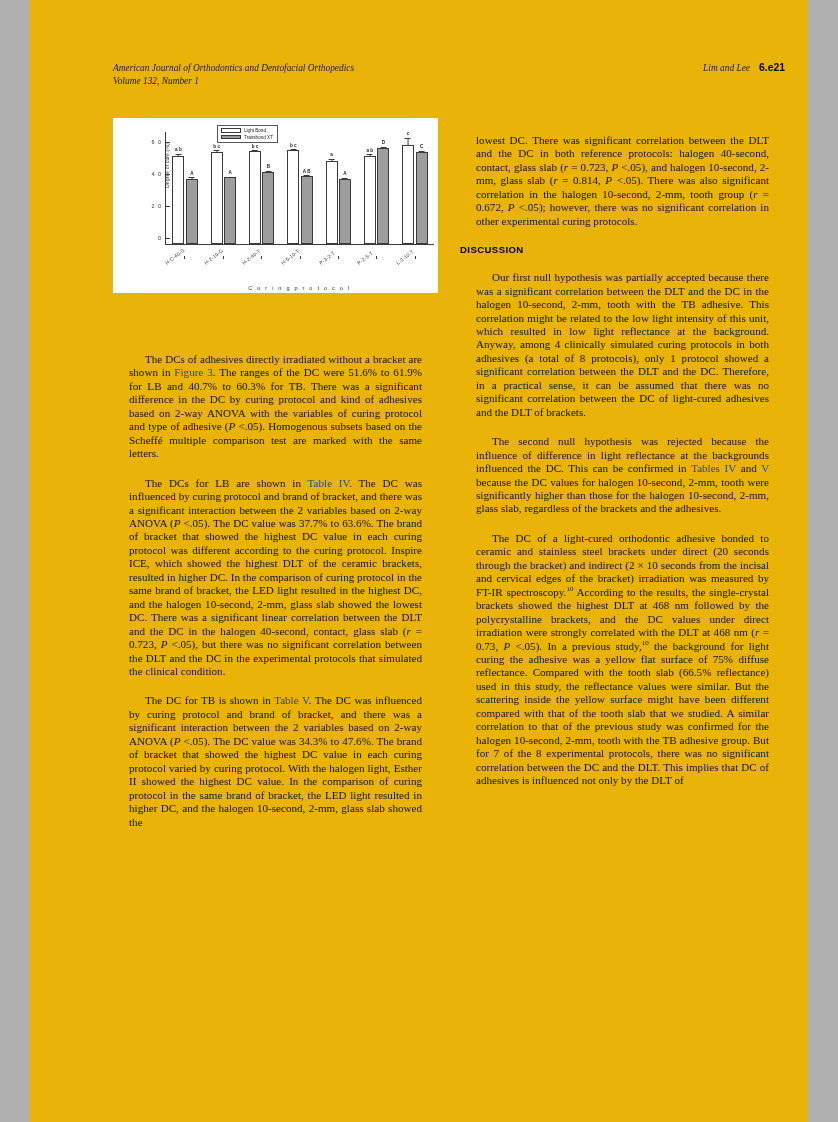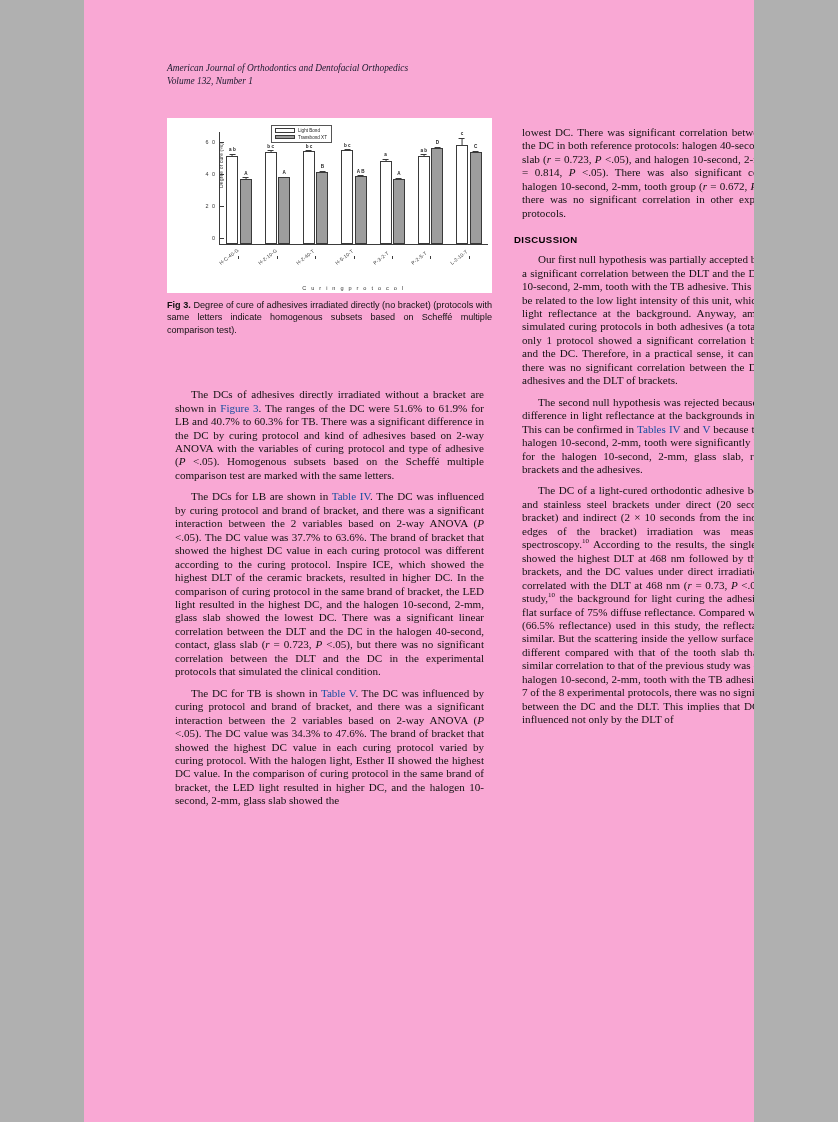--- a/index.html
+++ b/index.html
@@ -1,18 +1,18 @@
 <!DOCTYPE html>
 <html><head>
 <meta charset="utf-8">
 <style>
   html,body{margin:0;padding:0;background:#b0b0b0;}
   body{font-family:"Liberation Serif",serif;}
   .page{
-    width:670px;height:1122px;background:#f9a8d4;position:relative;
+    width:778px;height:1122px;background:#eab308;position:relative;
     margin:0 auto;overflow:hidden;box-sizing:border-box;padding-left:32px;
   }
   
   .runhead{
     position:absolute;left:83px;top:62px;width:672px;
     display:flex;justify-content:space-between;align-items:flex-start;
   }
   .runhead-left{font-style:italic;font-size:9.4px;line-height:12.6px;color:#1a1a2e;}
   .runhead-right{display:flex;align-items:baseline;gap:9px;}
   .runhead-authors{font-style:italic;font-size:9.4px;color:#1a1a2e;}
@@ -87,21 +87,21 @@
   .legend-text{font-family:"Liberation Sans",sans-serif;font-size:4.6px;color:#222;white-space:nowrap;}
 
   .figcap{
     margin-top:6px;font-family:"Liberation Sans",sans-serif;
     font-size:9.1px;line-height:12.4px;color:#111;text-align:justify;
   }
   .figcap b{font-weight:bold;}
 
   
   p.body{
-    margin:8px;text-indent:16px;text-align:justify;
+    margin:16px;text-indent:16px;text-align:justify;
     font-size:11.1px;line-height:13.45px;color:#111;
     hyphens:auto;-webkit-hyphens:auto;
   }
   p.body.cont{text-indent:0;}
   .xref{color:#1a4fa0;}
   .ital{font-style:italic;}
   sup{font-size:7px;vertical-align:super;line-height:0;}
   h2.sect{
     font-family:"Liberation Sans",sans-serif;font-weight:bold;
     font-size:9.6px;letter-spacing:.4px;margin:14px 0 5px 0;color:#000;
@@ -260,23 +260,20 @@
               <div class="xtick" style="left: calc(50% - 20px); top: 2px;">H-5-10-T</div>
               <div class="xtickmark" style="left: 64.2857%;"></div>
               <div class="xtick" style="left: calc(64.2857% - 20px); top: 2px;">P-3-2-T</div>
               <div class="xtickmark" style="left: 78.5714%;"></div>
               <div class="xtick" style="left: calc(78.5714% - 20px); top: 2px;">P-2-5-T</div>
               <div class="xtickmark" style="left: 92.8571%;"></div>
               <div class="xtick" style="left: calc(92.8571% - 20px); top: 2px;">L-2-10-T</div>
             </div>
           <div class="xlabel">C u r i n g   p r o t o c o l</div>
         </div>
-        <div class="figcap">
-          <b>Fig 3.</b><span> Degree of cure of adhesives irradiated directly (no bracket) (protocols with same letters indicate homogenous subsets based on Scheffé multiple comparison test).</span>
-        </div>
       </div>
 
       <div class="gap-lg"></div>
 
       <div id="left-paras">
           <p class="body"><span>The DCs of adhesives directly irradiated without a bracket are shown in </span><span class="xref">Figure 3</span><span>. The ranges of the DC were 51.6% to 61.9% for LB and 40.7% to 60.3% for TB. There was a significant difference in the DC by curing protocol and kind of adhesives based on 2-way ANOVA with the variables of curing protocol and type of adhesive (</span><span class="ital">P</span><span> &lt;.05). Homogenous subsets based on the Scheffé multiple comparison test are marked with the same letters.</span></p>
           <p class="body"><span>The DCs for LB are shown in </span><span class="xref">Table IV</span><span>. The DC was influenced by curing protocol and brand of bracket, and there was a significant interaction between the 2 variables based on 2-way ANOVA (</span><span class="ital">P</span><span> &lt;.05). The DC value was 37.7% to 63.6%. The brand of bracket that showed the highest DC value in each curing protocol was different according to the curing protocol. Inspire ICE, which showed the highest DLT of the ceramic brackets, resulted in higher DC. In the comparison of curing protocol in the same brand of bracket, the LED light resulted in the highest DC, and the halogen 10-second, 2-mm, glass slab showed the lowest DC. There was a significant linear correlation between the DLT and the DC in the halogen 40-second, contact, glass slab (</span><span class="ital">r</span><span> = 0.723, </span><span class="ital">P</span><span> &lt;.05), but there was no significant correlation between the DLT and the DC in the experimental protocols that simulated the clinical condition.</span></p>
           <p class="body"><span>The DC for TB is shown in </span><span class="xref">Table V</span><span>. The DC was influenced by curing protocol and brand of bracket, and there was a significant interaction between the 2 variables based on 2-way ANOVA (</span><span class="ital">P</span><span> &lt;.05). The DC value was 34.3% to 47.6%. The brand of bracket that showed the highest DC value in each curing protocol varied by curing protocol. With the halogen light, Esther II showed the highest DC value. In the comparison of curing protocol in the same brand of bracket, the LED light resulted in higher DC, and the halogen 10-second, 2-mm, glass slab showed the</span></p>
         </div>
     </div>

